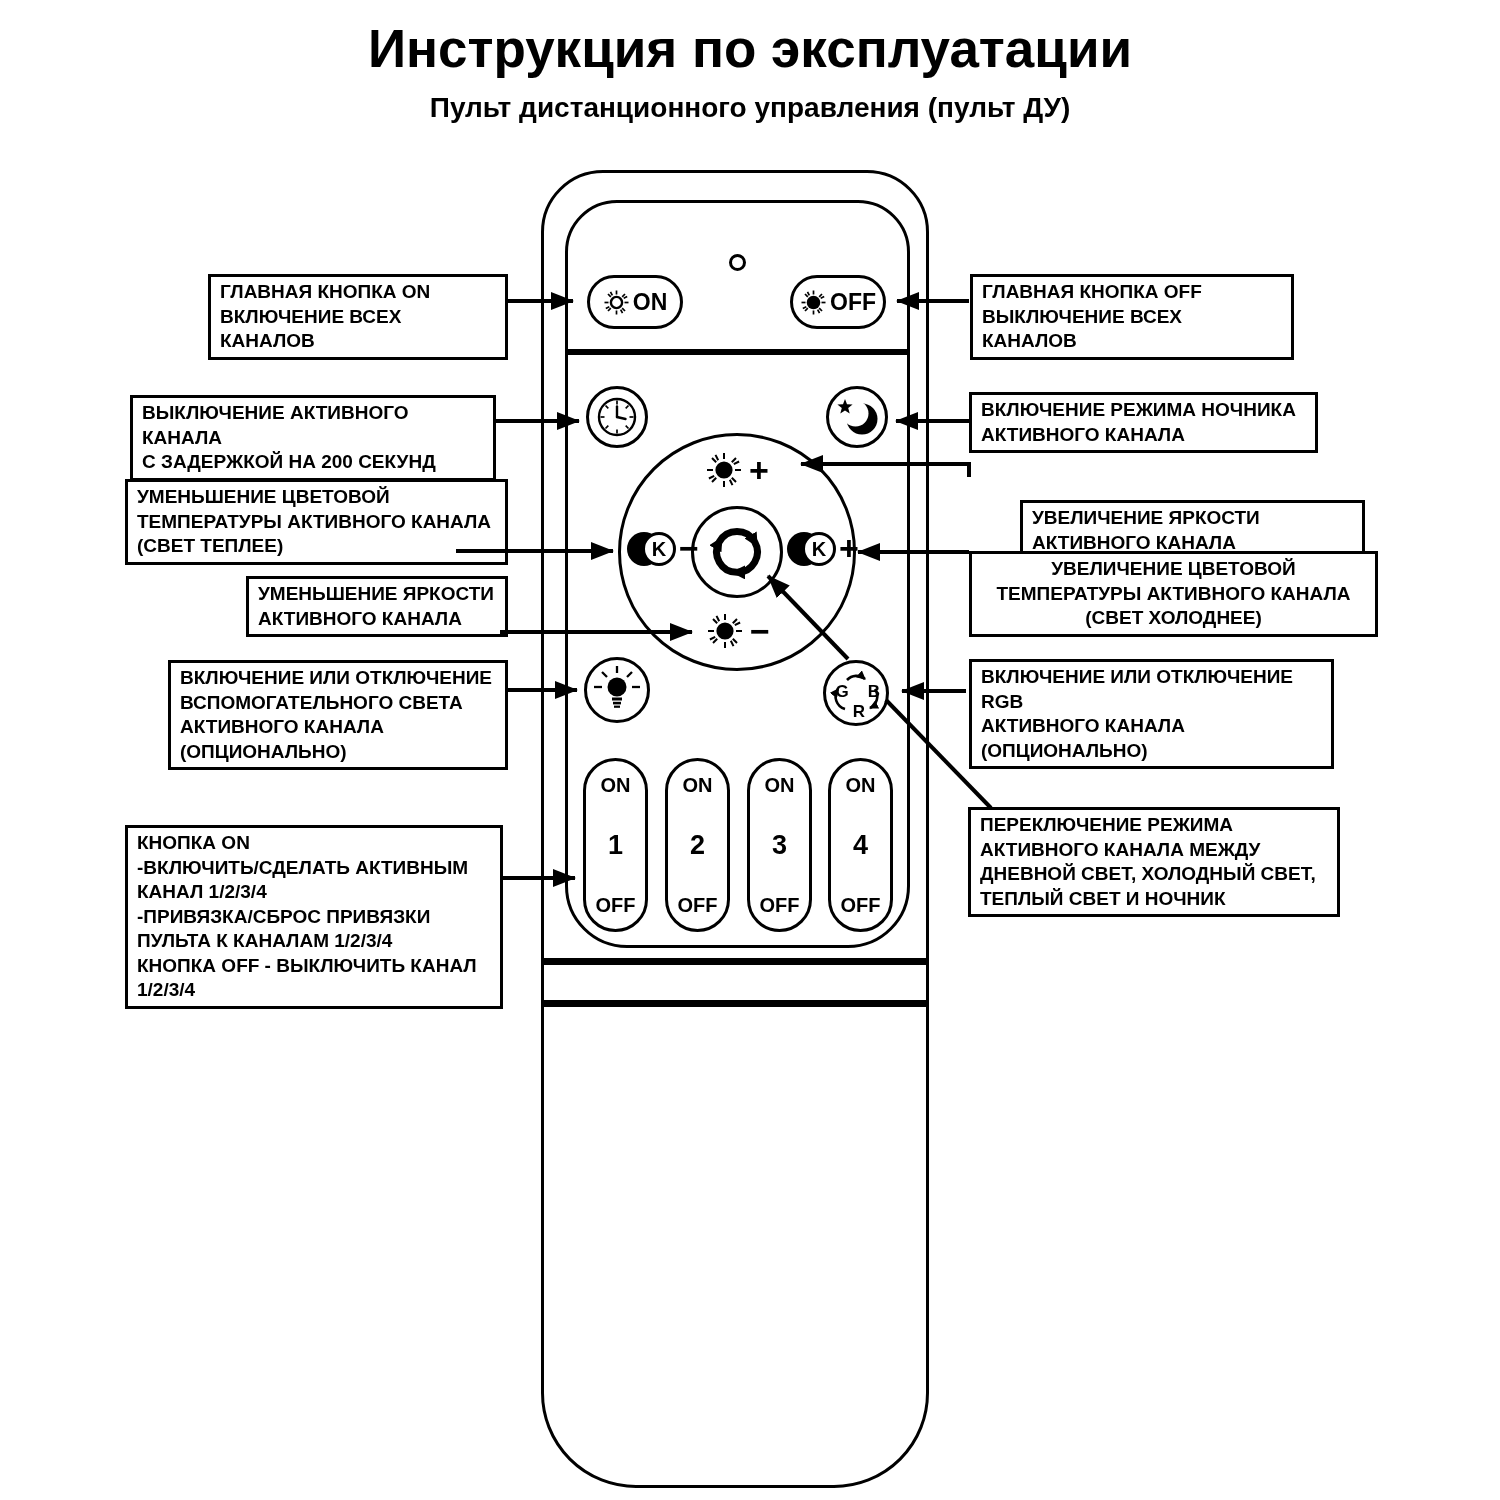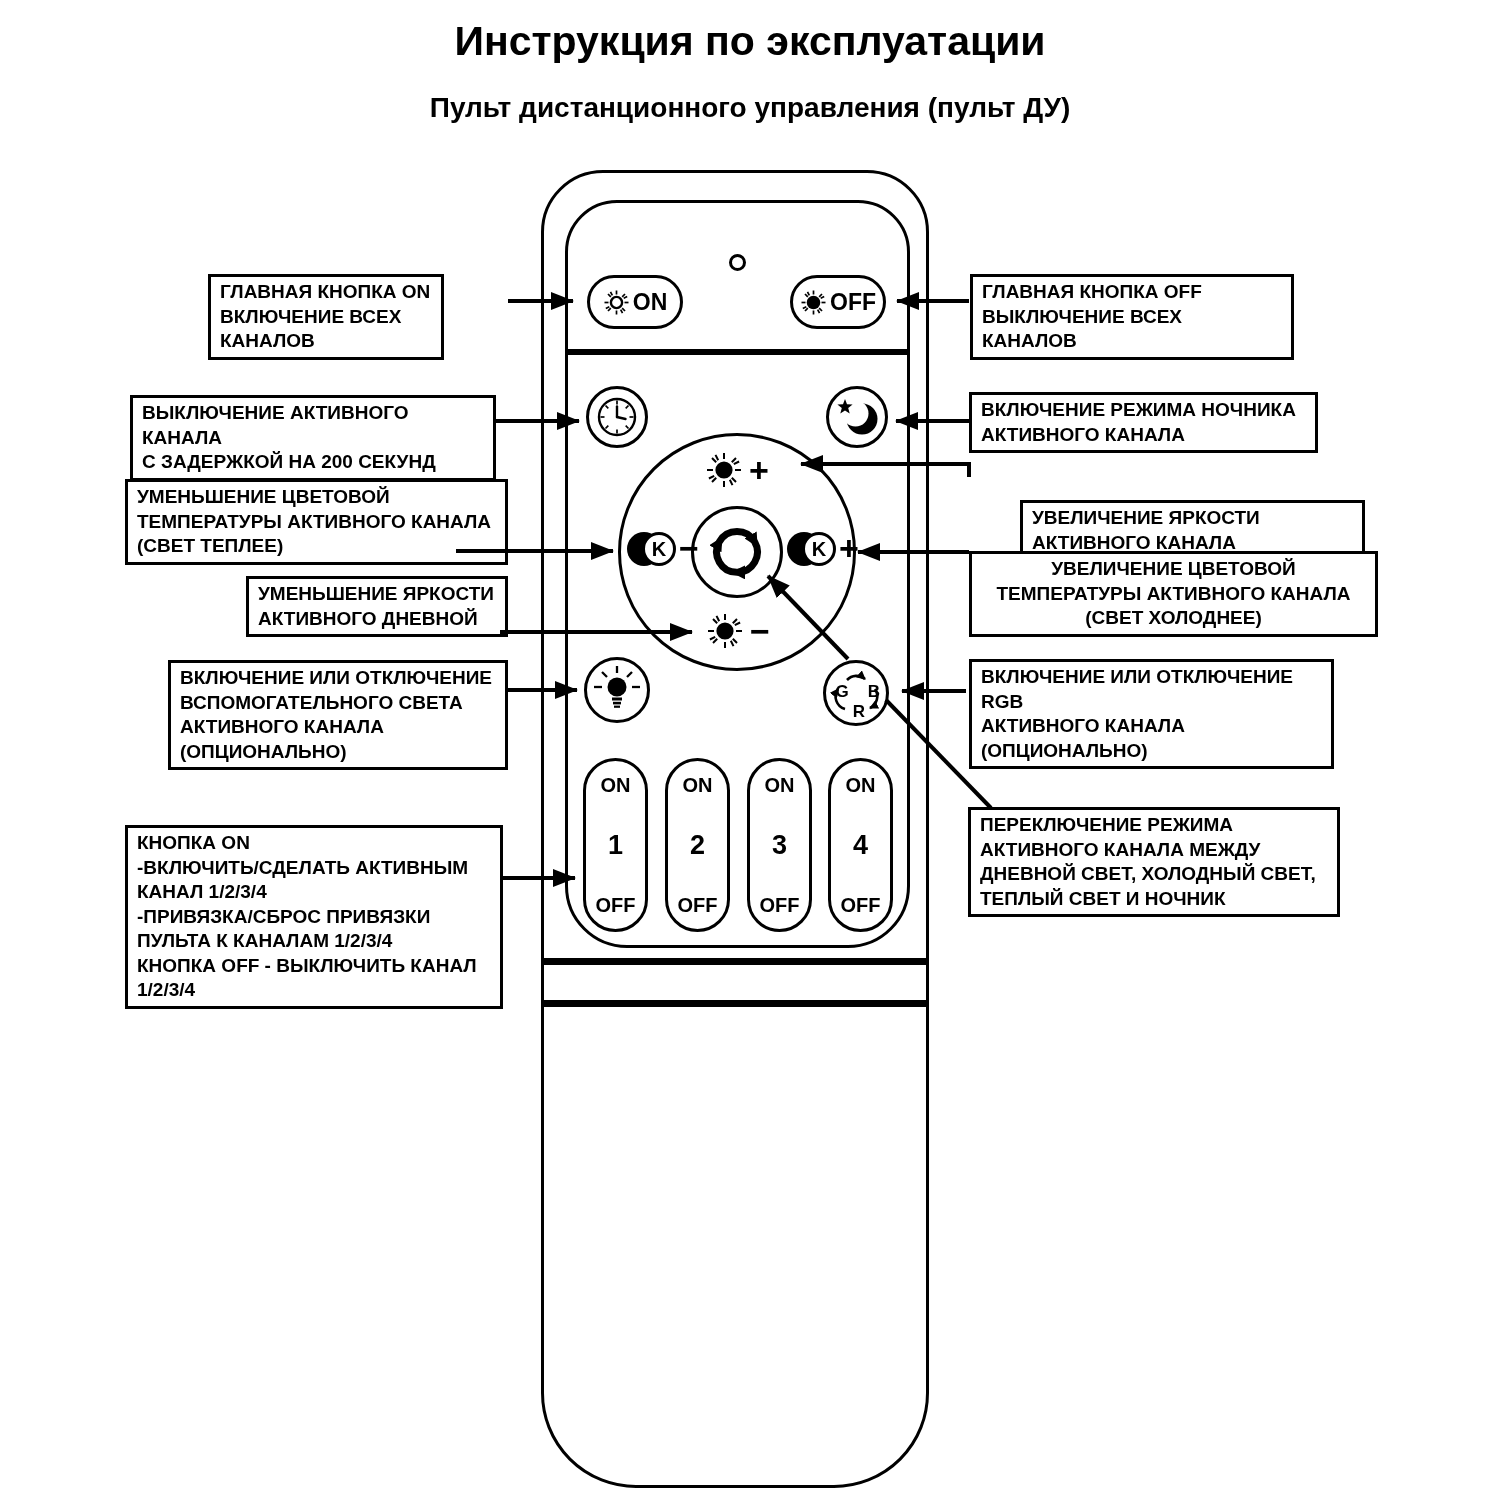--- a/index.html
+++ b/index.html
@@ -1,19 +1,19 @@
 <!DOCTYPE html>
 <html><head>
 <meta charset="utf-8">
 <style>
   html,body{margin:0;padding:0;background:#fff;}
   #canvas{position:relative;width:1500px;height:1500px;background:#fff;color:#000;
           font-family:"Liberation Sans",sans-serif;overflow:hidden;}
   .t-center{position:absolute;left:0;width:100%;text-align:center;font-weight:bold;}
-  #title{top:18px;font-size:41px;letter-spacing:0px;}
+  #title{top:18px;font-size:53px;letter-spacing:0px;}
   #subtitle{top:92px;font-size:28px;}
   .callout{position:absolute;border:3px solid #000;background:#fff;font-weight:bold;
            font-size:19px;line-height:24.5px;padding:3px 9px;white-space:pre-line;box-sizing:border-box;}
   .remote-body{position:absolute;left:541px;top:170px;width:388px;height:1318px;
                border:3px solid #000;border-radius:62px 62px 95px 95px;background:#fff;box-sizing:border-box;}
   .remote-panel{position:absolute;left:565px;top:200px;width:345px;height:748px;
                 border:3px solid #000;border-radius:52px 52px 62px 62px;box-sizing:border-box;}
   .led{position:absolute;left:729px;top:254px;width:17px;height:17px;border:3px solid #000;
        border-radius:50%;box-sizing:border-box;background:#fff;}
   .sep{position:absolute;background:#000;}
@@ -251,29 +251,29 @@
   </div>
   <div class="chpill" style="left:828px;">
     <span class="sm">ON</span>
     <span class="num">4</span>
     <span class="sm">OFF</span>
   </div>
 
   <div class="sep" style="left:543px;top:958px;width:384px;height:7px;"></div>
   <div class="sep" style="left:543px;top:1000px;width:384px;height:7px;"></div>
 
-  <div class="callout" style="left:208px;top:274px;width:236px;">ГЛАВНАЯ КНОПКА ON
+  <div class="callout" style="left:208px;top:274px;width:300px;">ГЛАВНАЯ КНОПКА ON
 ВКЛЮЧЕНИЕ ВСЕХ КАНАЛОВ</div>
   <div class="callout" style="left:130px;top:395px;width:366px;">ВЫКЛЮЧЕНИЕ АКТИВНОГО КАНАЛА
 С ЗАДЕРЖКОЙ НА 200 СЕКУНД</div>
   <div class="callout" style="left:125px;top:479px;width:383px;">УМЕНЬШЕНИЕ ЦВЕТОВОЙ
 ТЕМПЕРАТУРЫ АКТИВНОГО КАНАЛА
 (СВЕТ ТЕПЛЕЕ)</div>
   <div class="callout" style="left:246px;top:576px;width:262px;">УМЕНЬШЕНИЕ ЯРКОСТИ
-АКТИВНОГО ДНЕВНОЙ</div>
+АКТИВНОГО КАНАЛА</div>
   <div class="callout" style="left:168px;top:660px;width:340px;">ВКЛЮЧЕНИЕ ИЛИ ОТКЛЮЧЕНИЕ
 ВСПОМОГАТЕЛЬНОГО СВЕТА
 АКТИВНОГО КАНАЛА
 (ОПЦИОНАЛЬНО)</div>
   <div class="callout" style="left:125px;top:825px;width:378px;">КНОПКА ON
 -ВКЛЮЧИТЬ/СДЕЛАТЬ АКТИВНЫМ
 КАНАЛ 1/2/3/4
 -ПРИВЯЗКА/СБРОС ПРИВЯЗКИ
 ПУЛЬТА К КАНАЛАМ 1/2/3/4
 КНОПКА OFF - ВЫКЛЮЧИТЬ КАНАЛ

